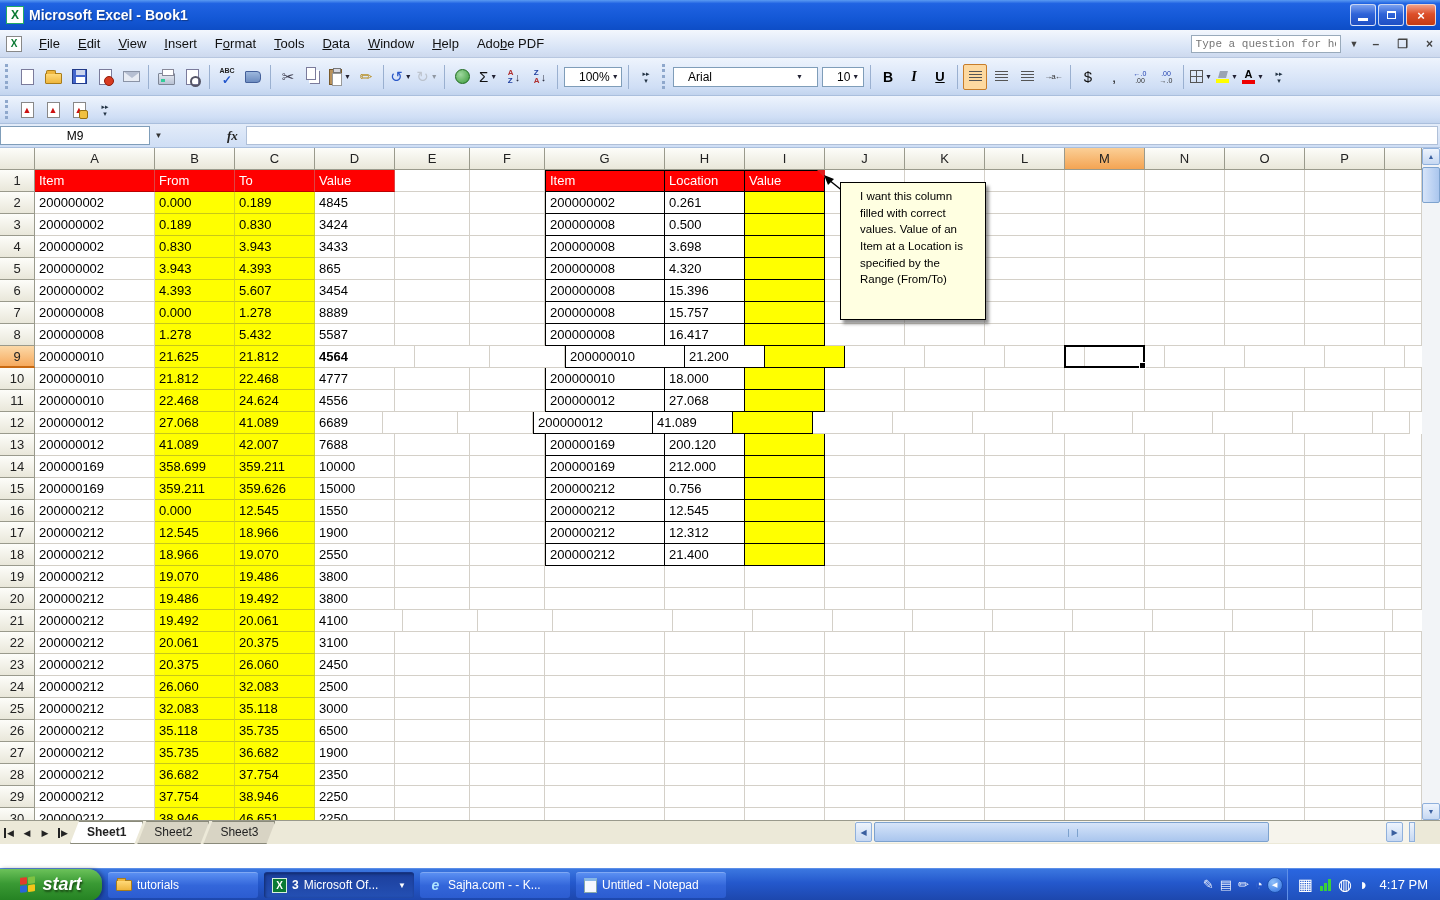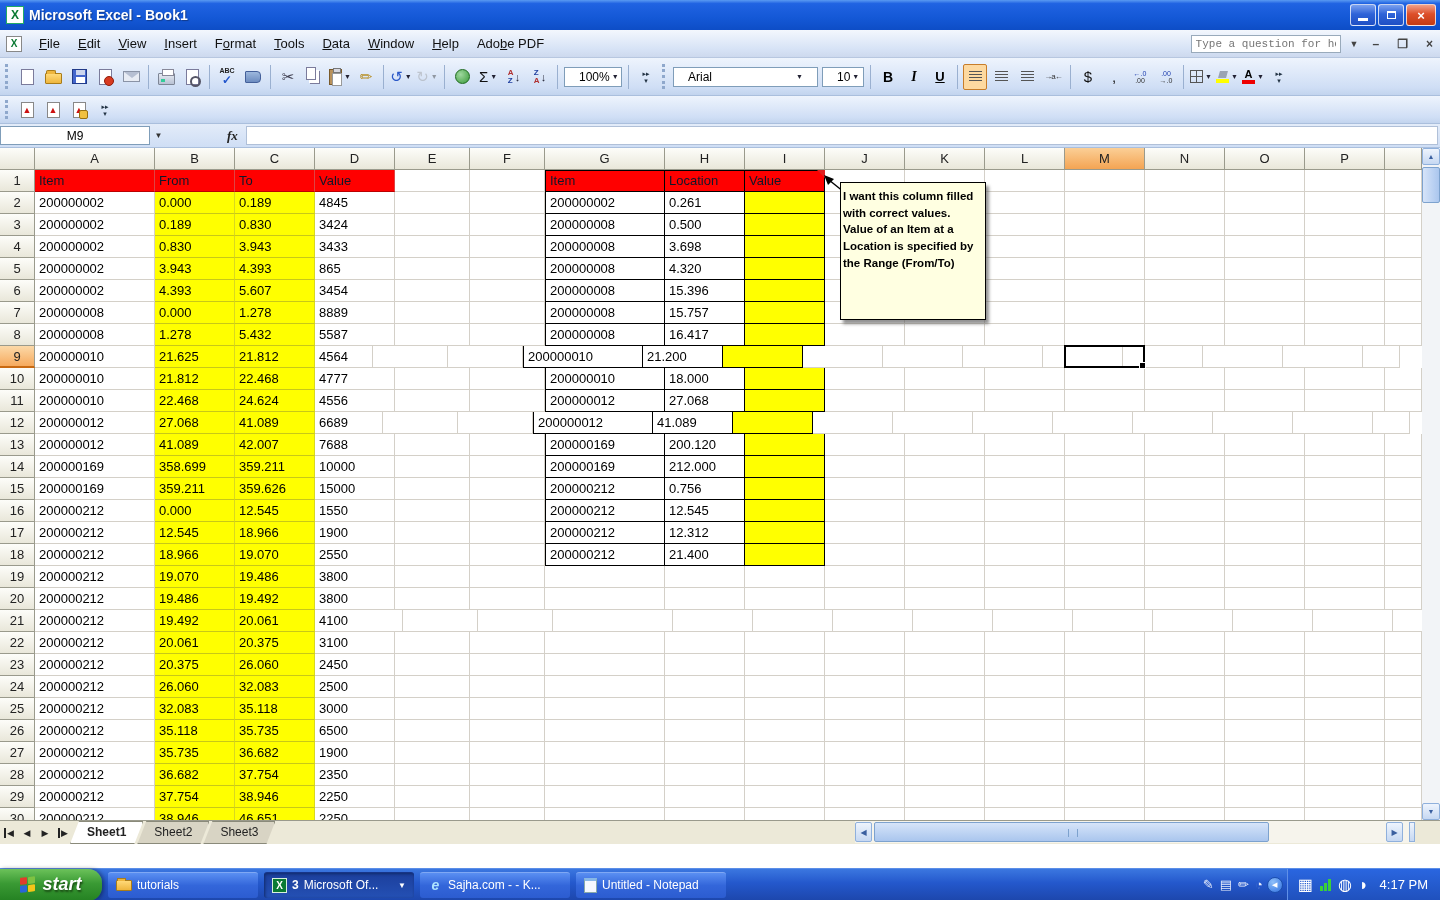--- a/index.html
+++ b/index.html
@@ -97,30 +97,30 @@
   
   .grid{position:absolute;left:0;top:148px;width:1422px;height:672px;overflow:hidden;background:#fff}
   .hrow{display:flex;height:22px}
   .hcell,.corner,.rhead{background:linear-gradient(#fdfdf9,#e9e7da);border-right:1px solid #9a9a8c;border-bottom:1px solid #9a9a8c;
     font-size:13px;color:#222;display:flex;align-items:center;justify-content:center;flex:0 0 auto}
   .hcell.sel,.rhead.sel{background:linear-gradient(#fcd9a8,#f6aa5e);border-bottom:2px solid #c96a12}
   .hcell.sel{border-bottom:1px solid #9a9a8c;background:linear-gradient(#fbcf96,#f4a453)}
   .grow{display:flex;height:22px}
   .cell{flex:0 0 auto;font-size:13px;line-height:21px;padding-left:4px;border-right:1px solid #d4d0c8;border-bottom:1px solid #d4d0c8;
     overflow:hidden;white-space:nowrap;color:#000;background:#fff}
-  .cell.redh{background:#ff0000;color:#0f172a;border-right-color:#d44;border-bottom-color:#b00}
+  .cell.redh{background:#ff0000;color:#ffffff;border-right-color:#d44;border-bottom-color:#b00}
   .cell.yel{background:#ffff00;border-right-color:#d8d820;border-bottom-color:#c8c818}
   .cell.bt{border-right:1px solid #000;border-bottom:1px solid #000}
   .cell.bl{border-left:1px solid #000}
   .cell.btop{box-shadow:inset 0 1px 0 #000}
   .activecell{position:absolute;border:2px solid #000;background:transparent;z-index:4}
   .activecell::after{content:"";position:absolute;right:-3px;bottom:-3px;width:5px;height:5px;background:#000;border:1px solid #fff}
   .cmt-tri{position:absolute;width:0;height:0;border-left:8px solid transparent;border-top:8px solid #e02020;z-index:5}
   .comment{position:absolute;background:#ffffe1;border:1.4px solid #000;box-shadow:3px 4px 3px rgba(90,90,90,.65);
-    padding:5px 2px;font-size:11.5px;font-weight:bold;line-height:1.45;z-index:6;color:#000}
+    padding:5px 19px;font-size:11.5px;font-weight:normal;line-height:1.45;z-index:6;color:#000}
   .connector{position:absolute;z-index:5}
   
   .vscroll{position:absolute;left:1422px;top:148px;width:18px;height:672px;background:#f2f4f7}
   .sbtn{position:absolute;left:0;width:18px;height:17px;background:linear-gradient(#eef4fd,#c6d8f2);border:1px solid #8fb0dc;border-radius:2px;
     display:flex;align-items:center;justify-content:center;font-size:7px;color:#3a5f9f}
   .vthumb{position:absolute;left:0;top:19px;width:18px;height:36px;background:linear-gradient(90deg,#d6e4f9,#aac6ee);border:1px solid #7da2ce;border-radius:2px}
   
   .tabstrip{position:absolute;left:0;top:820px;width:1440px;height:24px;background:#ece9d8;display:flex;align-items:stretch;border-top:1px solid #9a9a8c}
   .tnav{width:18px;display:flex;align-items:center;justify-content:center;font-size:9px;color:#222;background:#ece9d8}
   .tnav .bar{border-left:2px solid #222;padding-left:1px;font-size:9px}
@@ -575,21 +575,21 @@
         <span class="cell" style="width: 80px;"></span>
         <span class="cell" style="width: 80px;"></span>
         <span class="cell" style="width: 80px;"></span>
         <span class="cell" style="width: 37px;"></span>
       </div>
       <div class="grow">
         <span class="rhead sel" style="width: 35px;">9</span>
         <span class="cell" style="width: 120px;">200000010</span>
         <span class="cell yel" style="width: 80px;">21.625</span>
         <span class="cell yel" style="width: 80px;">21.812</span>
-        <span class="cell" style="width: 58px;">4564</span>
+        <span class="cell" style="width: 100px; font-weight: bold;">4564</span>
         <span class="cell" style="width: 75px;"></span>
         <span class="cell" style="width: 75px;"></span>
         <span class="cell bt bl" style="width: 120px;">200000010</span>
         <span class="cell bt" style="width: 80px;">21.200</span>
         <span class="cell yel bt" style="width: 80px;"></span>
         <span class="cell" style="width: 80px;"></span>
         <span class="cell" style="width: 80px;"></span>
         <span class="cell" style="width: 80px;"></span>
         <span class="cell" style="width: 80px;"></span>
         <span class="cell" style="width: 80px;"></span>

